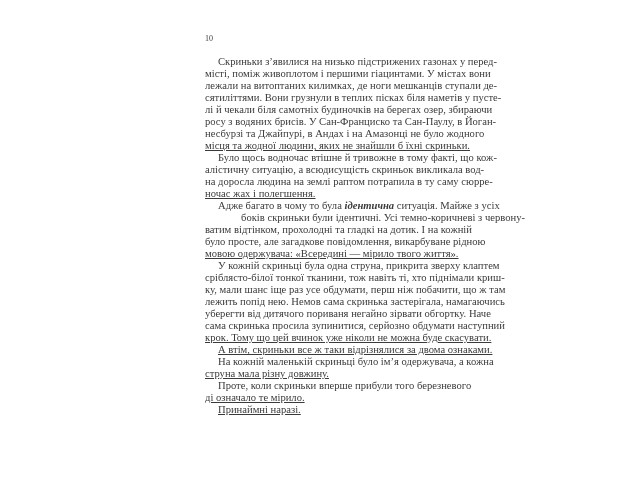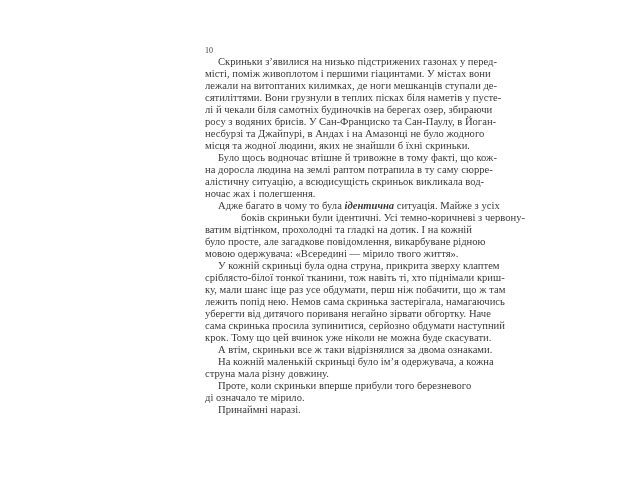--- a/index.html
+++ b/index.html
@@ -12,21 +12,21 @@
     }
     .page {
       position: relative;
       width: 640px;
       height: 480px;
       background: #ffffff;
     }
     .page-number {
       position: absolute;
       left: 205px;
-      top: 46px;
+      top: 34px;
       font-family: "Liberation Serif", "DejaVu Serif", serif;
       font-size: 8px;
       color: #3a3a3a;
     }
     .text-block {
       position: absolute;
       left: 205px;
       top: 56px;
       width: 248px;
       font-family: "Liberation Serif", "DejaVu Serif", serif;
@@ -40,20 +40,21 @@
       text-align: justify;
       text-align-last: justify;
       height: 15px;
       overflow: visible;
     }
     .line.indent {
       padding-left: 13px;
     }
     .line.last {
       text-align-last: left;
+      text-decoration: underline;
     }
     .em {
       font-style: italic;
       font-weight: bold;
     }
   </style>
 </head>
 <body>
 
 <div class="page">
@@ -61,22 +62,22 @@
   <div class="text-block" id="text-block" style="line-height: 12.03px;">
       <div class="line indent" style="height: 12.03px;">Скриньки з’явилися на низько підстрижених газонах у перед-</div>
       <div class="line" style="height: 12.03px;">місті, поміж живоплотом і першими гіацинтами. У містах вони</div>
       <div class="line" style="height: 12.03px;">лежали на витоптаних килимках, де ноги мешканців ступали де-</div>
       <div class="line" style="height: 12.03px;">сятиліттями. Вони грузнули в теплих пісках біля наметів у пусте-</div>
       <div class="line" style="height: 12.03px;">лі й чекали біля самотніх будиночків на берегах озер, збираючи</div>
       <div class="line" style="height: 12.03px;">росу з водяних брисів. У Сан-Франциско та Сан-Паулу, в Йоган-</div>
       <div class="line" style="height: 12.03px;">несбурзі та Джайпурі, в Андах і на Амазонці не було жодного</div>
       <div class="line last" style="height: 12.03px;">місця та жодної людини, яких не знайшли б їхні скриньки.</div>
       <div class="line indent" style="height: 12.03px;">Було щось водночас втішне й тривожне в тому факті, що кож-</div>
+      <div class="line" style="height: 12.03px;">алістичну ситуацію, а всюдисущість скриньок викликала вод-</div>
       <div class="line" style="height: 12.03px;">на доросла людина на землі раптом потрапила в ту саму сюрре-</div>
-      <div class="line" style="height: 12.03px;">алістичну ситуацію, а всюдисущість скриньок викликала вод-</div>
       <div class="line last" style="height: 12.03px;">ночас жах і полегшення.</div>
       <div class="line indent" style="white-space: pre; height: 12.03px;"><span>Адже багато в чому то була </span><span class="em">ідентична</span><span> ситуація. Майже з усіх</span></div>
       <div class="line" style="height: 12.03px; padding-left: 36px;">боків скриньки були ідентичні. Усі темно-коричневі з червону-</div>
       <div class="line" style="height: 12.03px;">ватим відтінком, прохолодні та гладкі на дотик. І на кожній</div>
       <div class="line" style="height: 12.03px;">було просте, але загадкове повідомлення, викарбуване рідною</div>
       <div class="line last" style="height: 12.03px;">мовою одержувача: «Всередині — мірило твого життя».</div>
       <div class="line indent" style="height: 12.03px;">У кожній скриньці була одна струна, прикрита зверху клаптем</div>
       <div class="line" style="height: 12.03px;">сріблясто-білої тонкої тканини, тож навіть ті, хто піднімали криш-</div>
       <div class="line" style="height: 12.03px;">ку, мали шанс іще раз усе обдумати, перш ніж побачити, що ж там</div>
       <div class="line" style="height: 12.03px;">лежить попід нею. Немов сама скринька застерігала, намагаючись</div>

